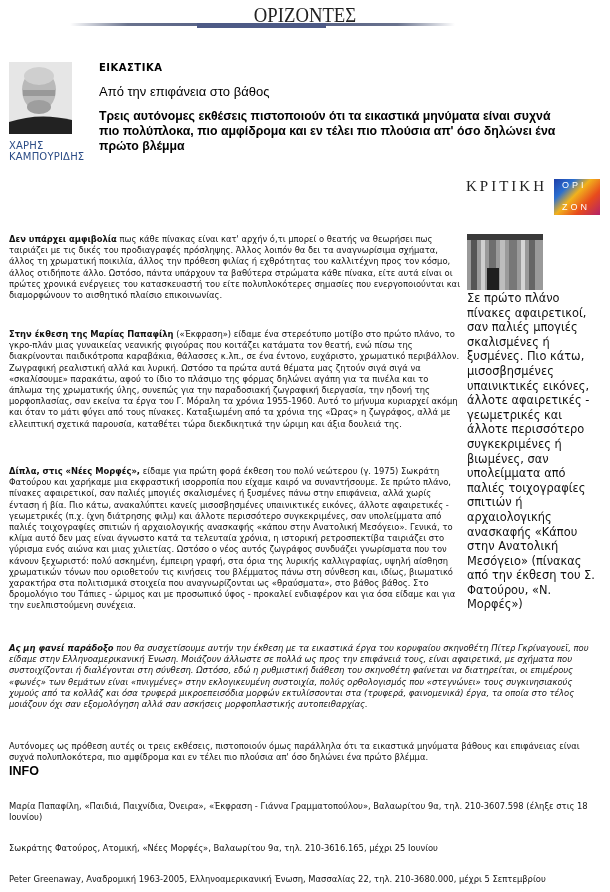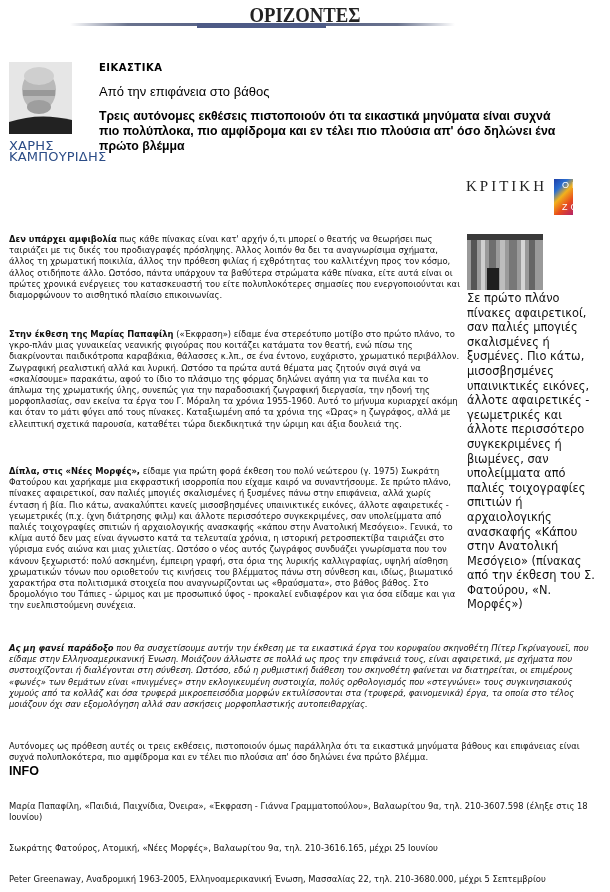--- a/index.html
+++ b/index.html
@@ -1,36 +1,36 @@
 <!DOCTYPE html>
 <html><head>
 <meta charset="utf-8">
 <style>
   html, body { margin: 0; padding: 0; background: #ffffff; }
   body { width: 610px; height: 892px; overflow: hidden; position: relative; font-family: "DejaVu Sans", sans-serif; color: #000; }
 
   
-  .masthead { position: absolute; left: 0; top: 0; width: 610px; height: 40px; font-weight: bold; }
+  .masthead { position: absolute; left: 0; top: 0; width: 610px; height: 40px; }
   .masthead-title { position: absolute; left: 0; width: 610px; top: 2px; text-align: center; font-family: "Liberation Serif", serif; font-size: 22px; letter-spacing: 0px; color: #222; transform: scaleX(0.85); }
   .masthead-rule { position: absolute; left: 70px; width: 385px; top: 23px; height: 3px;
     background: linear-gradient(to right, rgba(80,90,120,0) 0%, #6a738e 15%, #4a5680 50%, #6a738e 85%, rgba(80,90,120,0) 100%); }
   .masthead-bar { position: absolute; left: 197px; width: 129px; top: 23px; height: 5px; background: #4d5a86; }
 
   
   .author-photo { position: absolute; left: 9px; top: 62px; width: 63px; height: 72px; background: #ddd; overflow: hidden; }
-  .author-name { position: absolute; left: 9px; top: 140px; font-size: 13px; color: #2b4c86; line-height: 11px; letter-spacing: 0.2px; }
+  .author-name { position: absolute; left: 9px; top: 140px; font-size: 10px; color: #2b4c86; line-height: 11px; letter-spacing: 0.2px; }
 
   .section-label { position: absolute; left: 99px; top: 62px; font-size: 10px; font-weight: bold; letter-spacing: 0.5px; }
   .headline { position: absolute; left: 99px; top: 84px; font-family: "Liberation Sans", sans-serif; font-size: 13px; }
   .deck { position: absolute; left: 99px; top: 109px; width: 470px; font-family: "Liberation Sans", sans-serif; font-size: 12.3px; font-weight: bold; line-height: 15px; }
 
   
   .kritiki { position: absolute; left: 466px; top: 176px; height: 40px; width: 140px; }
   .kritiki-word { position: absolute; left: 0; top: 2px; font-family: "Liberation Serif", serif; font-size: 15px; letter-spacing: 3px; color: #222; }
-  .kritiki-box { position: absolute; left: 88px; top: 3px; width: 19px; height: 36px;
+  .kritiki-box { position: absolute; left: 88px; top: 3px; width: 46px; height: 36px;
     background: linear-gradient(135deg, #1e3fa8 0%, #2b6fd0 25%, #f1b21d 45%, #e84b1c 70%, #b3226a 100%); }
   .kritiki-box span { position: absolute; color: #fff; font-size: 9px; letter-spacing: 3px; font-family: "Liberation Sans", sans-serif; }
 
   
   .body-col { position: absolute; left: 9px; width: 451px; font-family: "DejaVu Sans", sans-serif; font-size: 8.4px; line-height: 11.2px; color: #111; }
   .body-col b { font-weight: bold; }
   .p1 { top: 234px; }
   .p2 { top: 329px; }
   .p3 { top: 466px; }
   .p4 { top: 643px; width: 595px; font-style: italic; }

